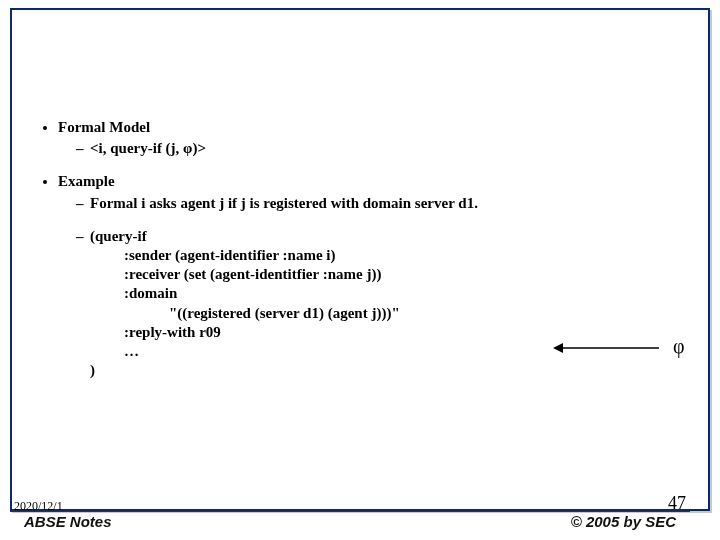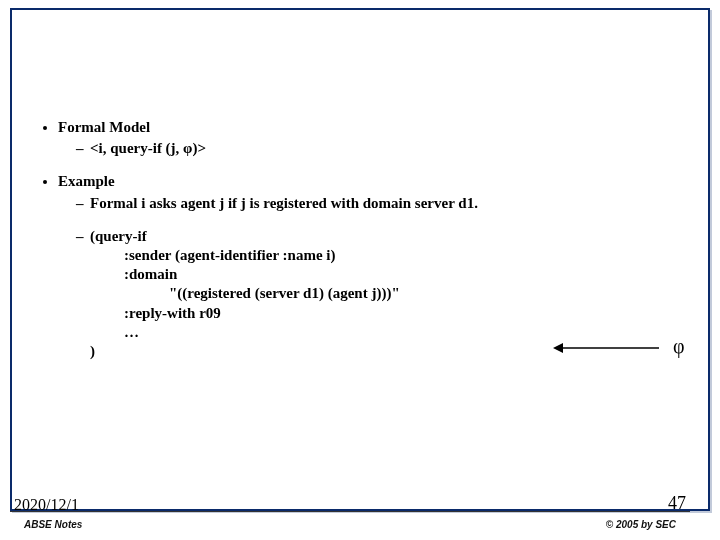--- a/index.html
+++ b/index.html
@@ -95,40 +95,40 @@
     position: absolute;
     left: 10px;
     right: 10px;
     bottom: 6px;
     height: 22px;
     border-top: 1px solid #333;
   }
   .footer-left, .footer-right {
     position: absolute;
     bottom: 4px;
-    font-size: 10px;
+    font-size: 15px;
     font-family: Arial, sans-serif;
     color: #111;
     margin-top: 12px;
   }
   .footer-left {
     left: 14px;
     font-style: italic;
     font-weight: bold;
   }
   .footer-right {
     right: 14px;
     font-style: italic;
     font-weight: bold;
   }
   .date-stamp {
     position: absolute;
     left: 14px;
     bottom: 26px;
-    font-size: 16px;
+    font-size: 12px;
     font-family: "Times New Roman", serif;
     text-decoration: underline;
   }
   .page-num {
     position: absolute;
     right: 14px;
     bottom: 26px;
     font-size: 18px;
     font-family: "Times New Roman", serif;
   }
@@ -150,20 +150,21 @@
       <li>
         <span class="bold">Example</span>
         <ul class="sub">
           <li>Formal i asks agent j if j is registered with domain server d1.</li>
         </ul>
         <ul class="sub" style="margin-top:10px;">
           <li>
             <span>(query-if</span>
             <div class="code-block">
               <div class="code-line">:sender (agent-identifier :name i)</div>
+              <div class="code-line">:receiver (set (agent-identitfier :name j))</div>
               <div class="code-line">:domain</div>
               <div class="code-line">            "((registered (server d1) (agent j)))"</div>
               <div class="code-line">:reply-with r09</div>
               <div class="code-line">…</div>
             </div>
             <span>)</span>
           </li>
         </ul>
       </li>
     </ul>

